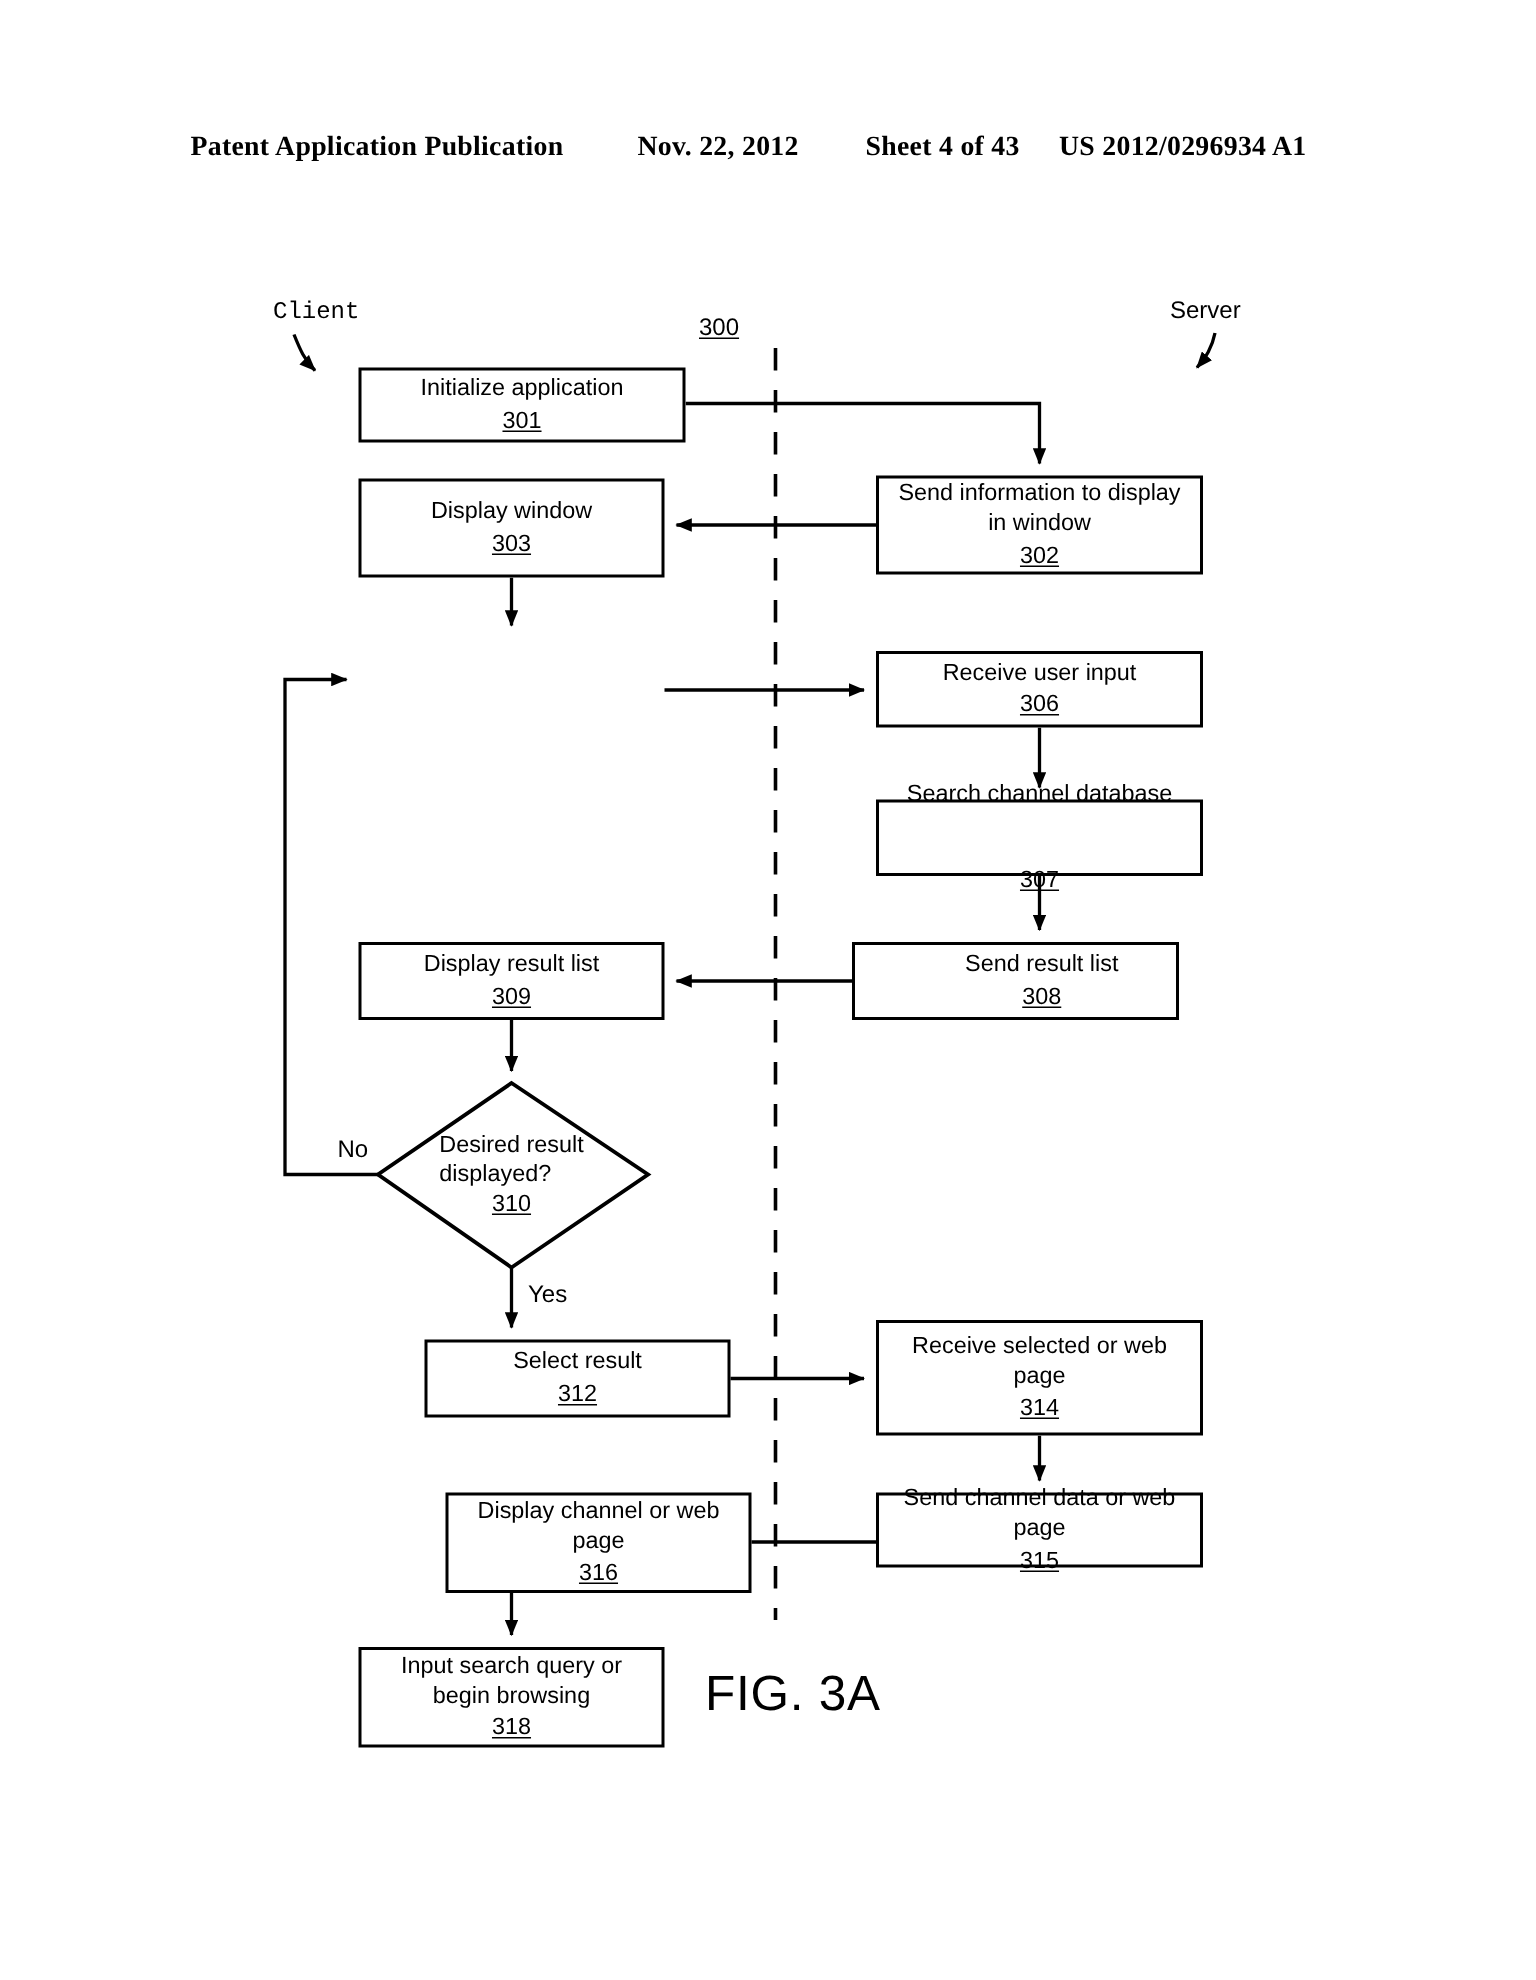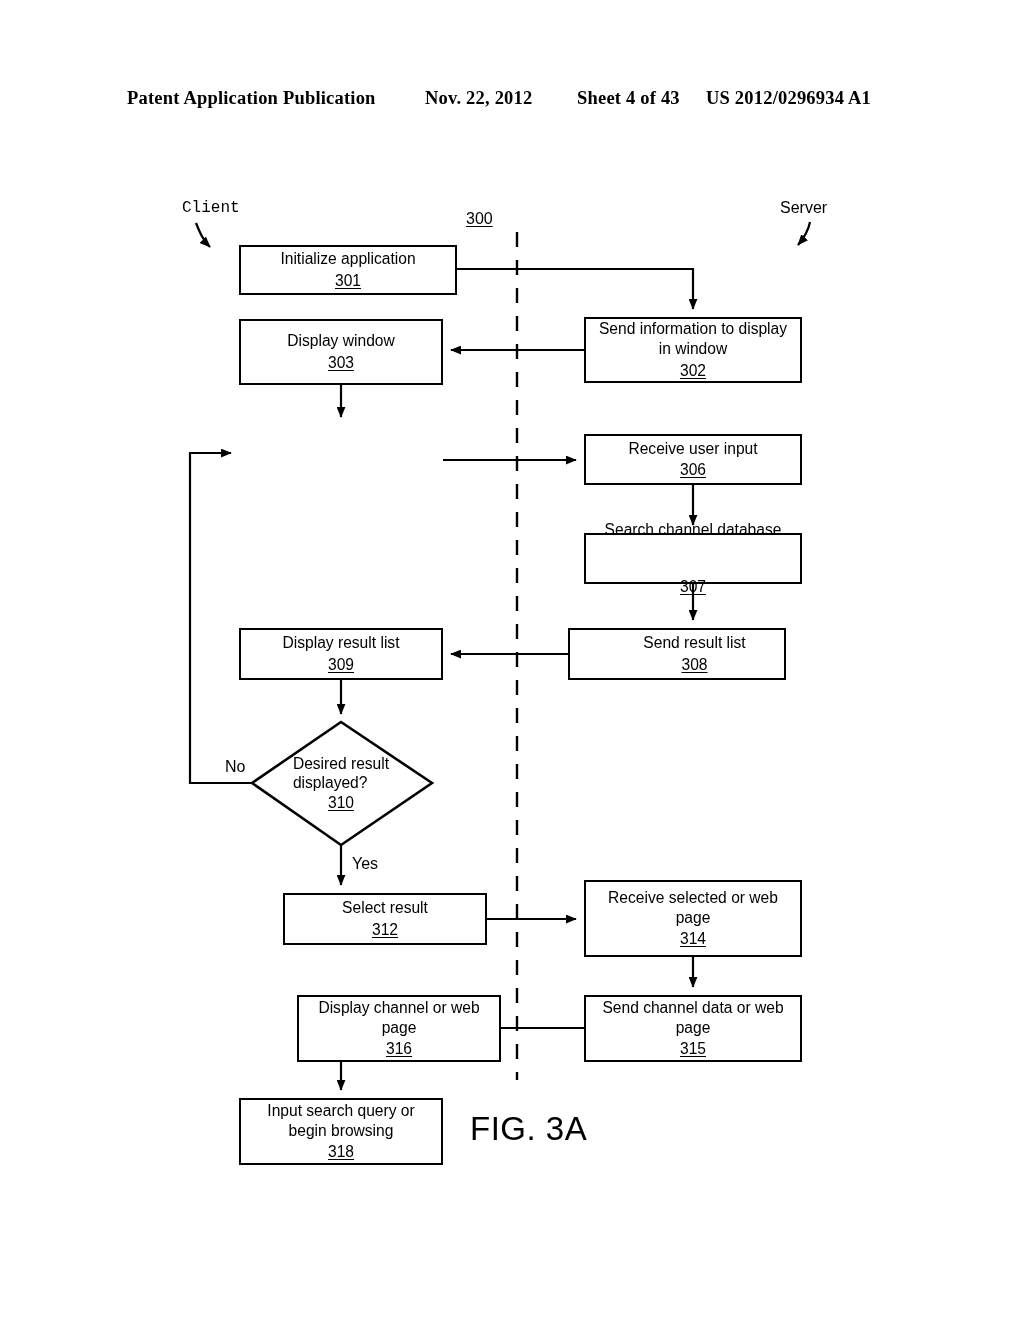--- a/index.html
+++ b/index.html
@@ -247,21 +247,21 @@
       <span class="ntext">Select result</span>
       <span class="nref">312</span>
     </div>
 
     <div class="node" style="left:584px; top:880px; width:218px; height:77px;">
       <span class="ntext">Receive selected or web
 page</span>
       <span class="nref">314</span>
     </div>
 
-    <div class="node" style="left:584px; top:995px; width:218px; height:67px;">
+    <div class="node" style="left:584px; top:995px; width:218px; height:50px;">
       <span class="ntext">Send channel data or web
 page</span>
       <span class="nref">315</span>
     </div>
 
     <div class="node" style="left:251px; top:995px; width:204px; height:67px;margin-left:46px;">
       <span class="ntext">Display channel or web
 page</span>
       <span class="nref">316</span>
     </div>

